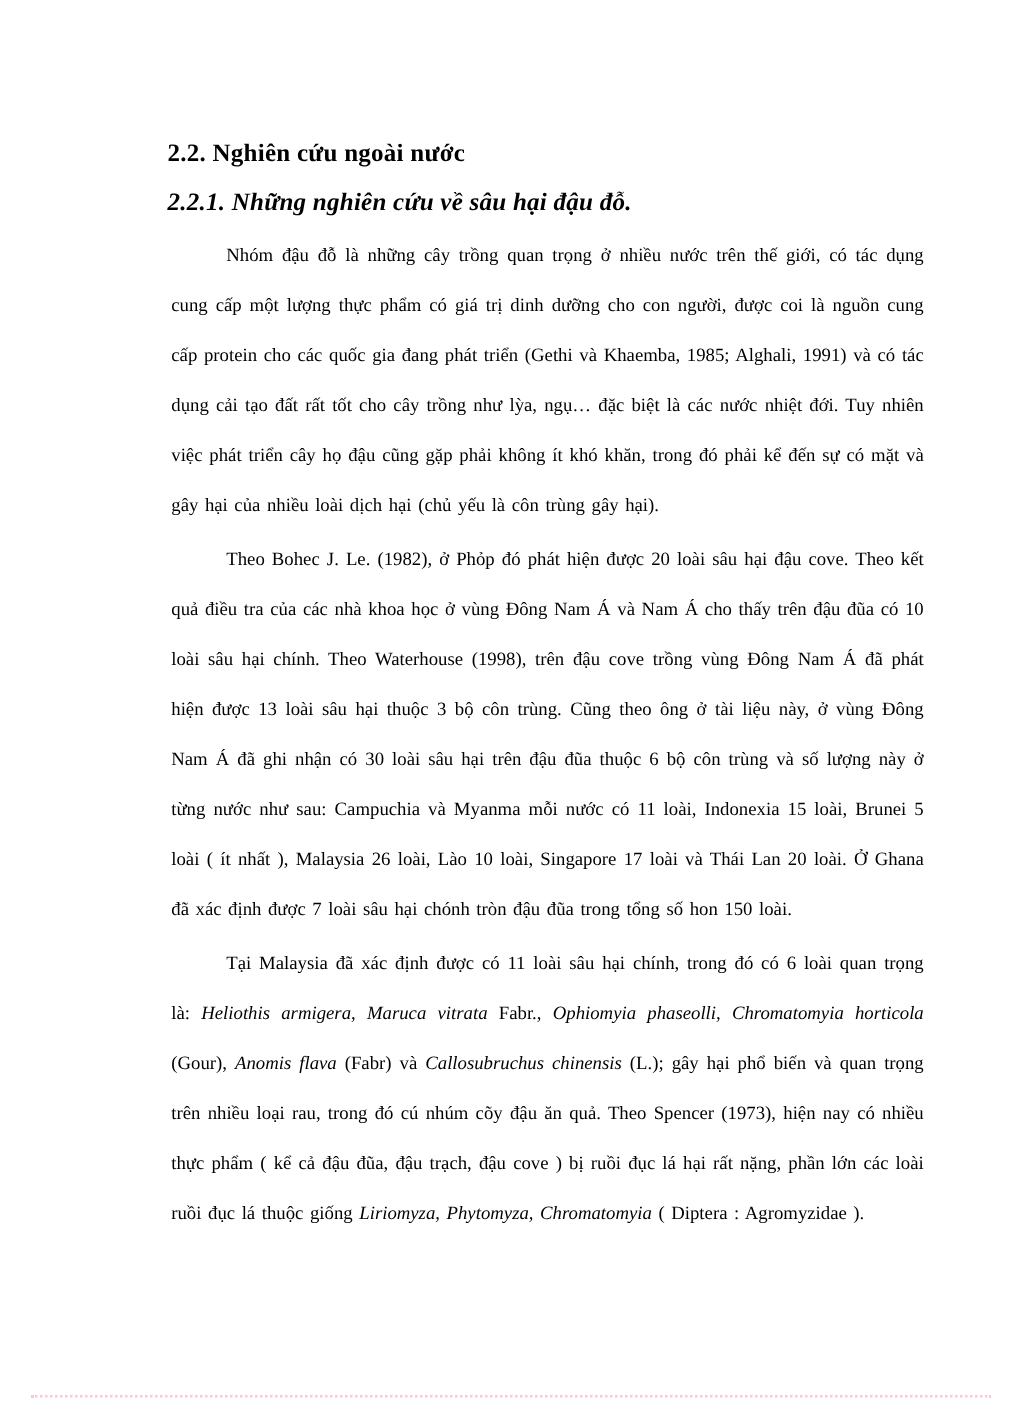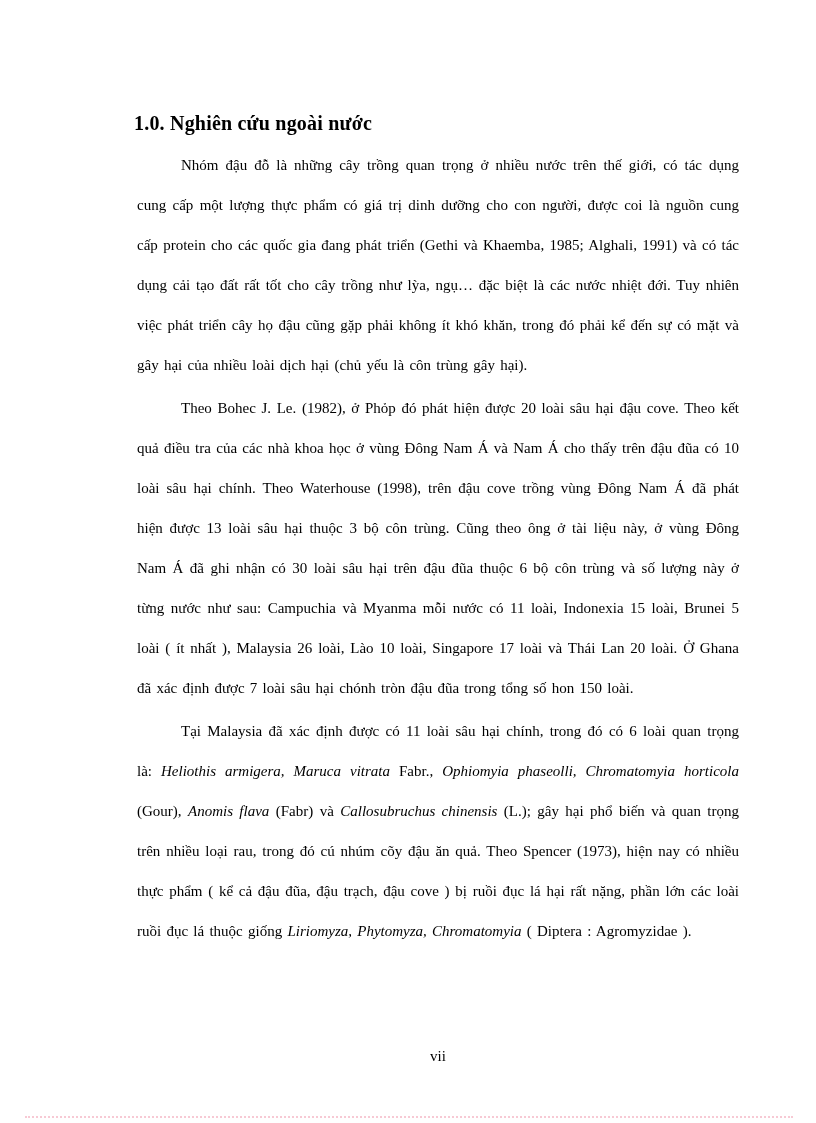--- a/index.html
+++ b/index.html
@@ -65,24 +65,24 @@
     width: 768px;
     height: 0;
     border-top: 2px dotted #f7c9d4;
   }
 </style>
 </head>
 <body>
 
 <div class="page">
   <div class="content">
-    <h1 class="heading-section">1.0. Nghiên cứu ngoài nước</h1>
+    <h1 class="heading-section">2.2. Nghiên cứu ngoài nước</h1>
+    <h2 class="heading-subsection">2.2.1. Những nghiên cứu về sâu hại đậu đỗ.</h2>
     <div>
         <p class="para"><span>Nhóm đậu đỗ là những cây trồng quan trọng ở nhiều nước trên thế giới, có tác dụng cung cấp một lượng thực phẩm có giá trị dinh dưỡng cho con người, được coi là nguồn cung cấp protein cho các quốc gia đang phát triển (Gethi và Khaemba, 1985; Alghali, 1991) và có tác dụng cải tạo đất rất tốt cho cây trồng như lỳa, ngụ… đặc biệt là các nước nhiệt đới. Tuy nhiên việc phát triển cây họ đậu cũng gặp phải không ít khó khăn, trong đó phải kể đến sự có mặt và gây hại của nhiều loài dịch hại (chủ yếu là côn trùng gây hại).</span></p>
         <p class="para"><span>Theo Bohec J. Le. (1982), ở Phỏp đó phát hiện được 20 loài sâu hại đậu cove. Theo kết quả điều tra của các nhà khoa học ở vùng Đông Nam Á và Nam Á cho thấy trên đậu đũa có 10 loài sâu hại chính. Theo Waterhouse (1998), trên đậu cove trồng vùng Đông Nam Á đã phát hiện được 13 loài sâu hại thuộc 3 bộ côn trùng. Cũng theo ông ở tài liệu này, ở vùng Đông Nam Á đã ghi nhận có 30 loài sâu hại trên đậu đũa thuộc 6 bộ côn trùng và số lượng này ở từng nước như sau: Campuchia và Myanma mỗi nước có 11 loài, Indonexia 15 loài, Brunei 5 loài ( ít nhất ), Malaysia 26 loài, Lào 10 loài, Singapore 17 loài và Thái Lan 20 loài. Ở Ghana đã xác định được 7 loài sâu hại chónh tròn đậu đũa trong tổng số hon 150 loài.</span></p>
         <p class="para"><span>Tại Malaysia đã xác định được có 11 loài sâu hại chính, trong đó có 6 loài quan trọng là: </span><span class="italic">Heliothis armigera, Maruca vitrata</span><span> Fabr., </span><span class="italic">Ophiomyia phaseolli, Chromatomyia horticola</span><span> (Gour), </span><span class="italic">Anomis flava</span><span> (Fabr) và </span><span class="italic">Callosubruchus chinensis</span><span> (L.); gây hại phổ biến và quan trọng trên nhiều loại rau, trong đó cú nhúm cõy đậu ăn quả. Theo Spencer (1973), hiện nay có nhiều thực phẩm ( kể cả đậu đũa, đậu trạch, đậu cove ) bị ruồi đục lá hại rất nặng, phần lớn các loài ruồi đục lá thuộc giống </span><span class="italic">Liriomyza, Phytomyza, Chromatomyia</span><span> ( Diptera : Agromyzidae ).</span></p>
       </div>
   </div>
 
-  <div class="footer">vii</div>
 
   <div class="boundary-line"></div>
 </div>
 
 </body></html>

